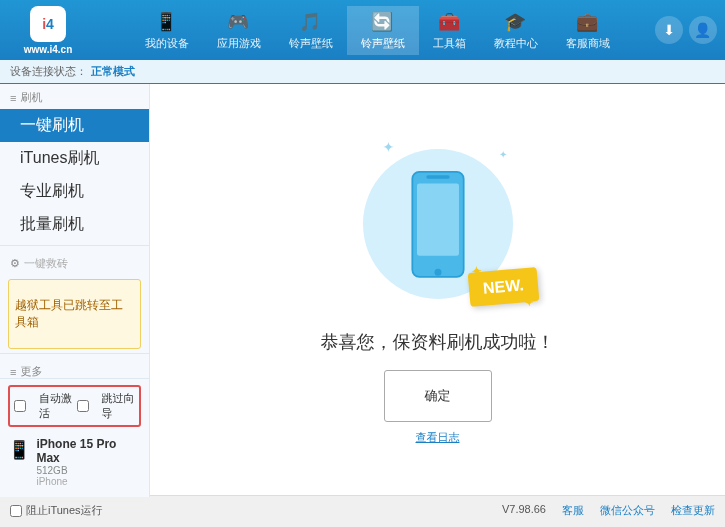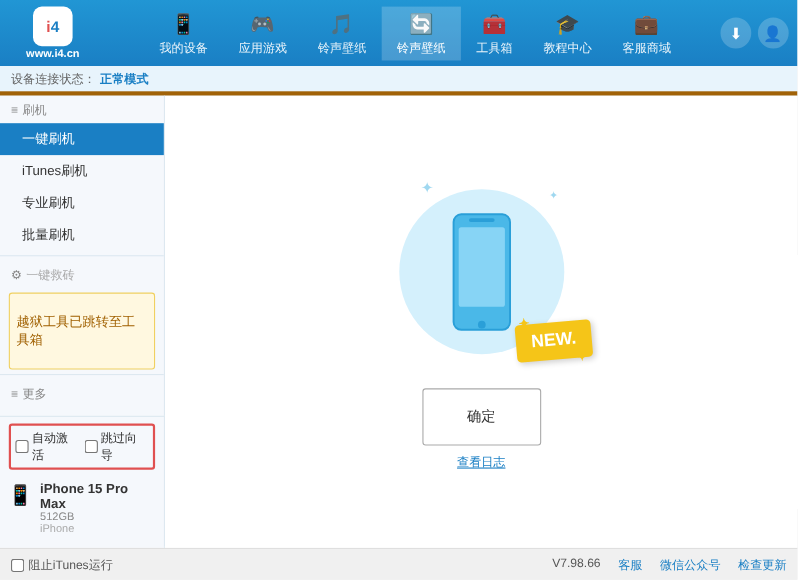--- a/index.html
+++ b/index.html
@@ -101,21 +101,21 @@
       display: flex;
       align-items: center;
       justify-content: center;
       font-size: 9px;
       color: #fff;
     }
 
     
     .status-bar {
       background: #e8f4fc;
-      border-bottom: 4px solid #a16207;
+      border-bottom: 1px solid #a16207;
       padding: 4px 10px;
       font-size: 11px;
       color: #333;
       display: flex;
       align-items: center;
       gap: 4px;
     }
     .status-label { color: #666; }
     .status-value { color: #1a7fc4; font-weight: bold; }
 
@@ -138,21 +138,21 @@
       align-items: center;
       padding: 6px 10px 4px 10px;
       color: #888;
       font-size: 11px;
       gap: 4px;
     }
     .sidebar-item {
       padding: 6px 10px 6px 20px;
       color: #333;
       cursor: pointer;
-      font-size: 12px;
+      font-size: 16px;
     }
     .sidebar-item.active {
       background: #1a7fc4;
       color: #fff;
     }
     .sidebar-divider {
       height: 1px;
       background: #dde8f0;
       margin: 4px 0;
     }
@@ -170,21 +170,21 @@
       gap: 4px;
       align-items: center;
       border: 2px solid #e05050;
       padding: 4px;
       border-radius: 3px;
       margin-bottom: 6px;
     }
     .checkbox-item {
       display: flex;
       align-items: center;
-      gap: 3px;
+      gap: 13px;
       font-size: 11px;
       color: #333;
     }
     .checkbox-item input { width: 12px; height: 12px; }
 
     .device-item {
       display: flex;
       align-items: flex-start;
       gap: 6px;
       padding: 4px 0;
@@ -445,20 +445,21 @@
           <svg class="phone-svg" viewBox="0 0 60 100" xmlns="http://www.w3.org/2000/svg">
             <rect x="8" y="5" width="44" height="90" rx="6" ry="6" fill="#4ab8e8" stroke="#2a9fd8" stroke-width="1.5"></rect>
             <rect x="12" y="15" width="36" height="62" rx="2" fill="#87d4f5"></rect>
             <rect x="20" y="8" width="20" height="3" rx="1.5" fill="#2a9fd8"></rect>
             <circle cx="30" cy="91" r="3" fill="#2a9fd8"></circle>
           </svg>
         </div>
         <div class="new-badge">NEW.</div>
       </div>
 
+      <div class="success-text">恭喜您，保资料刷机成功啦！</div>
 
       <button class="confirm-btn">确定</button>
 
       <div class="log-link">查看日志</div>
     </div>
   </div>
 
   <div style="position:absolute; bottom:30px; left:0; width:150px; background:#f5f8fc; border-top:1px solid #dde8f0; border-right:1px solid #dde8f0; padding:6px 8px;">
     <div class="auto-options">
       <label class="checkbox-item">

